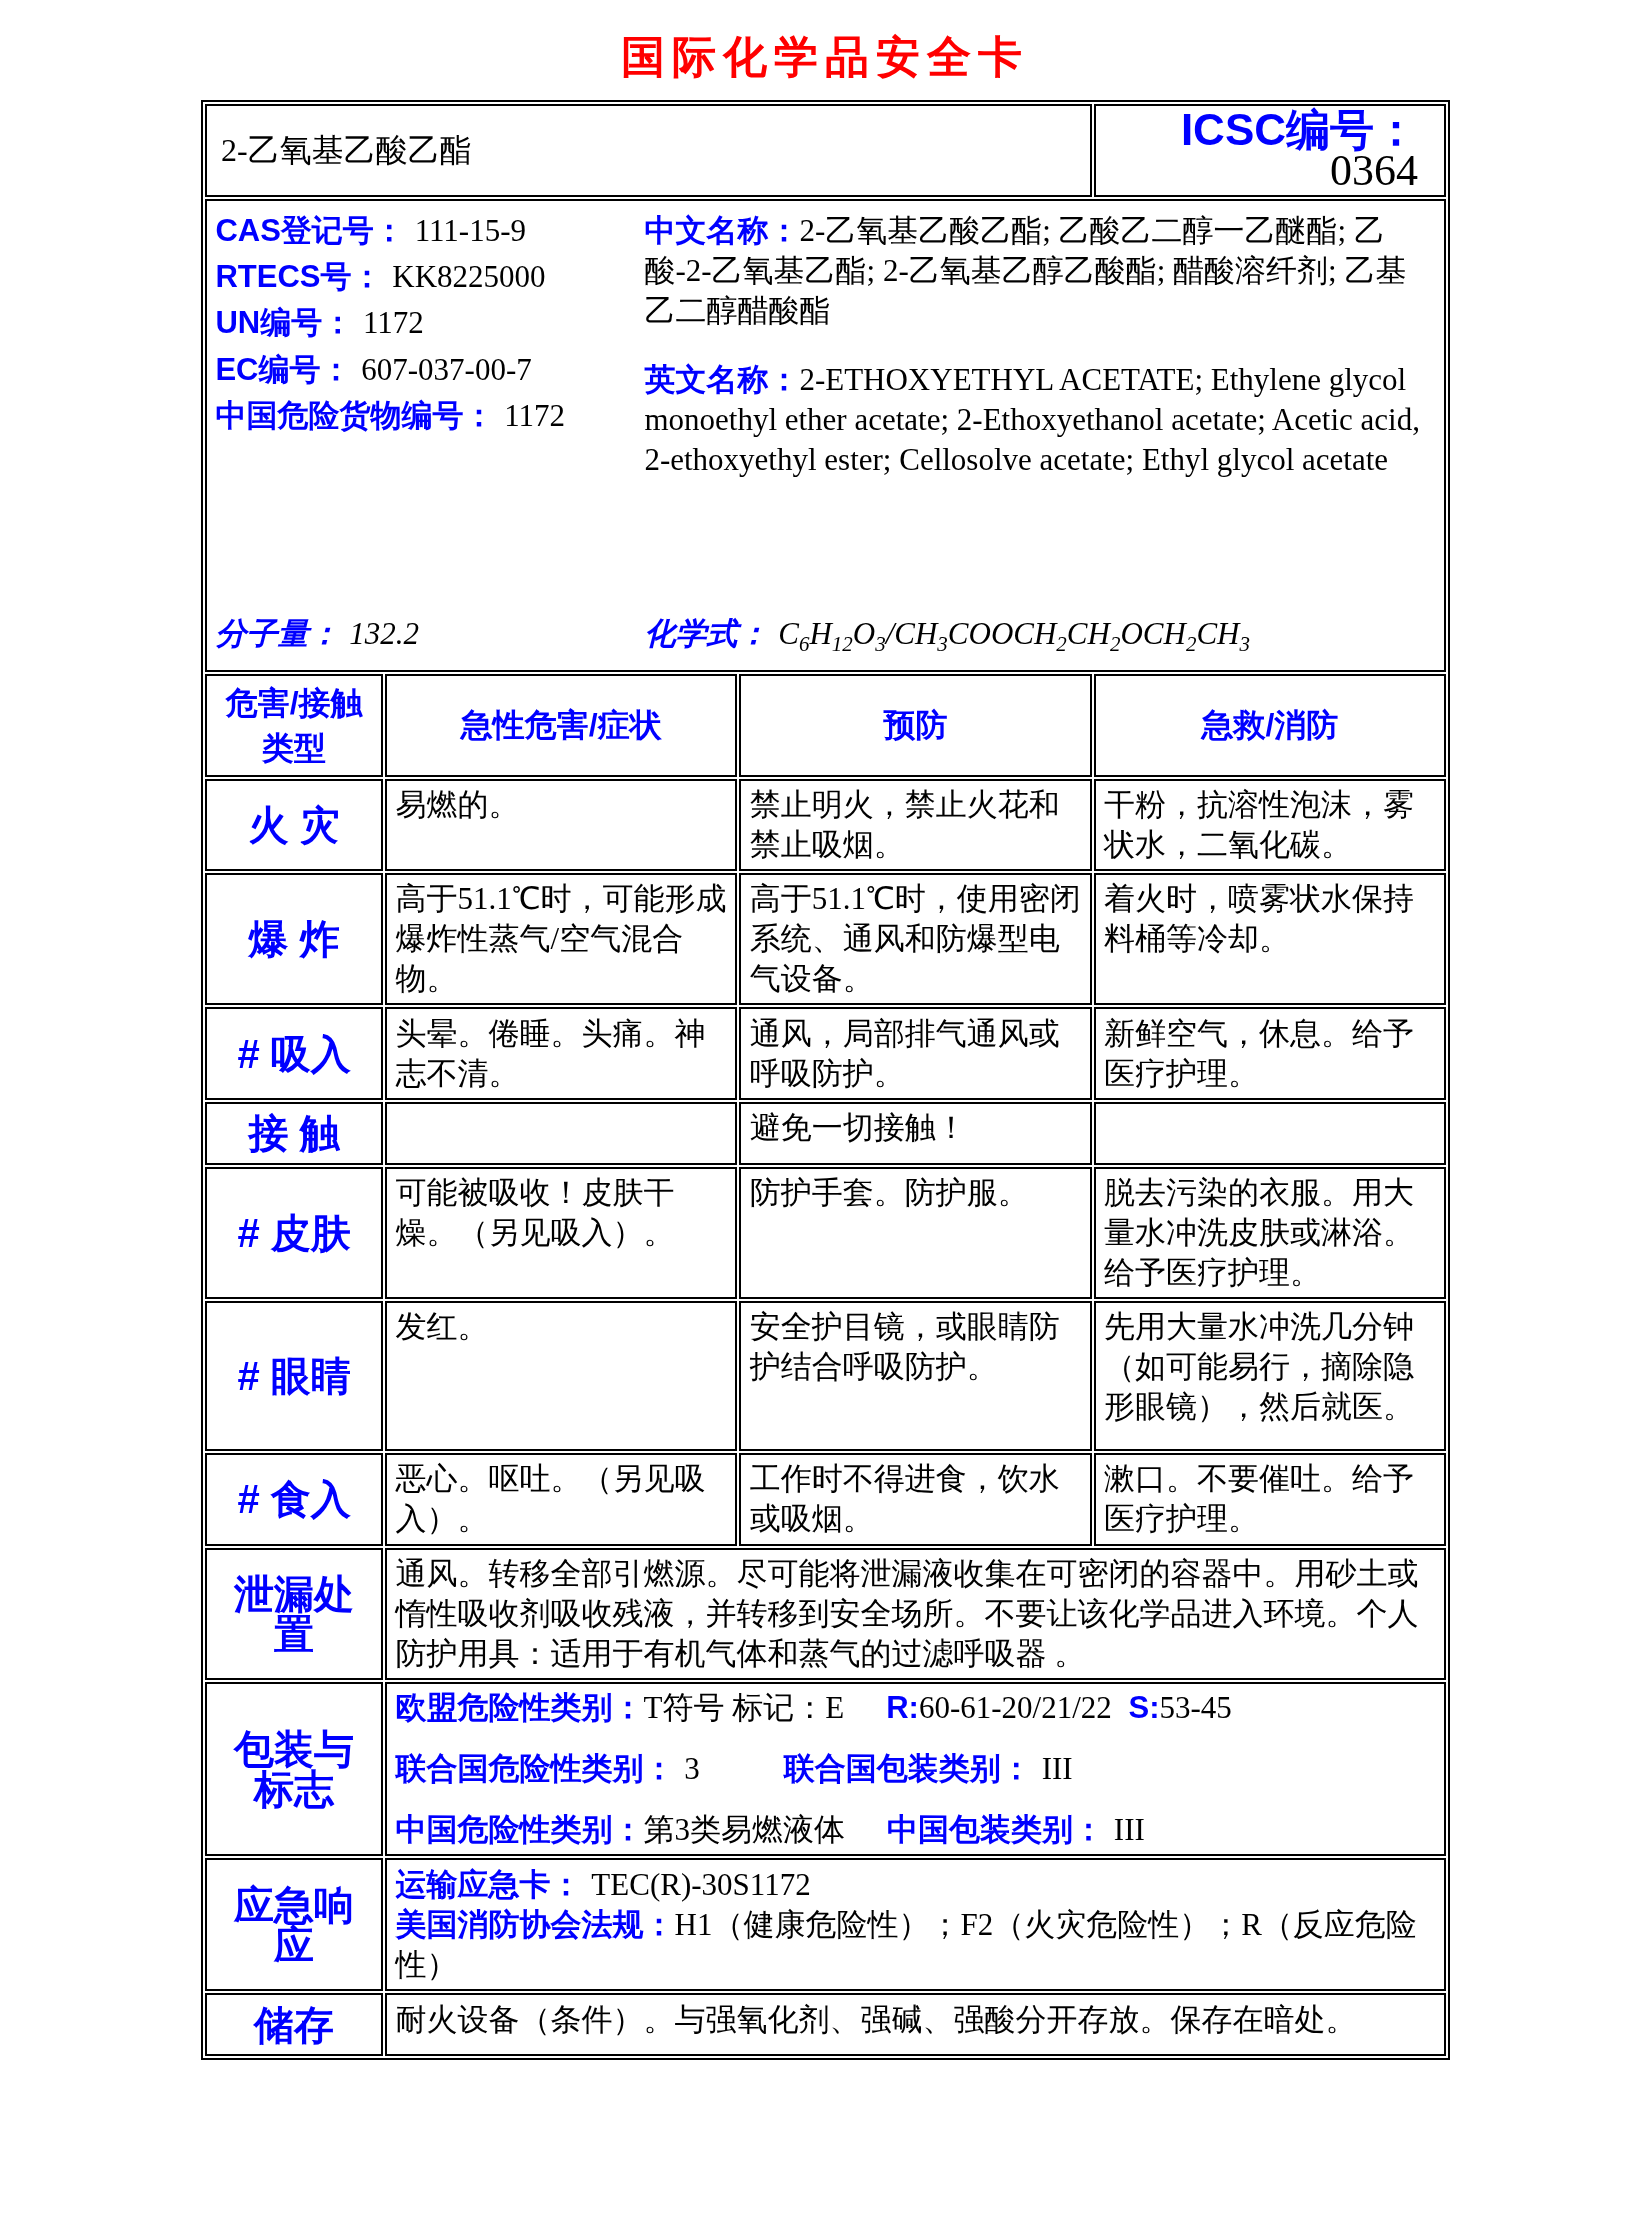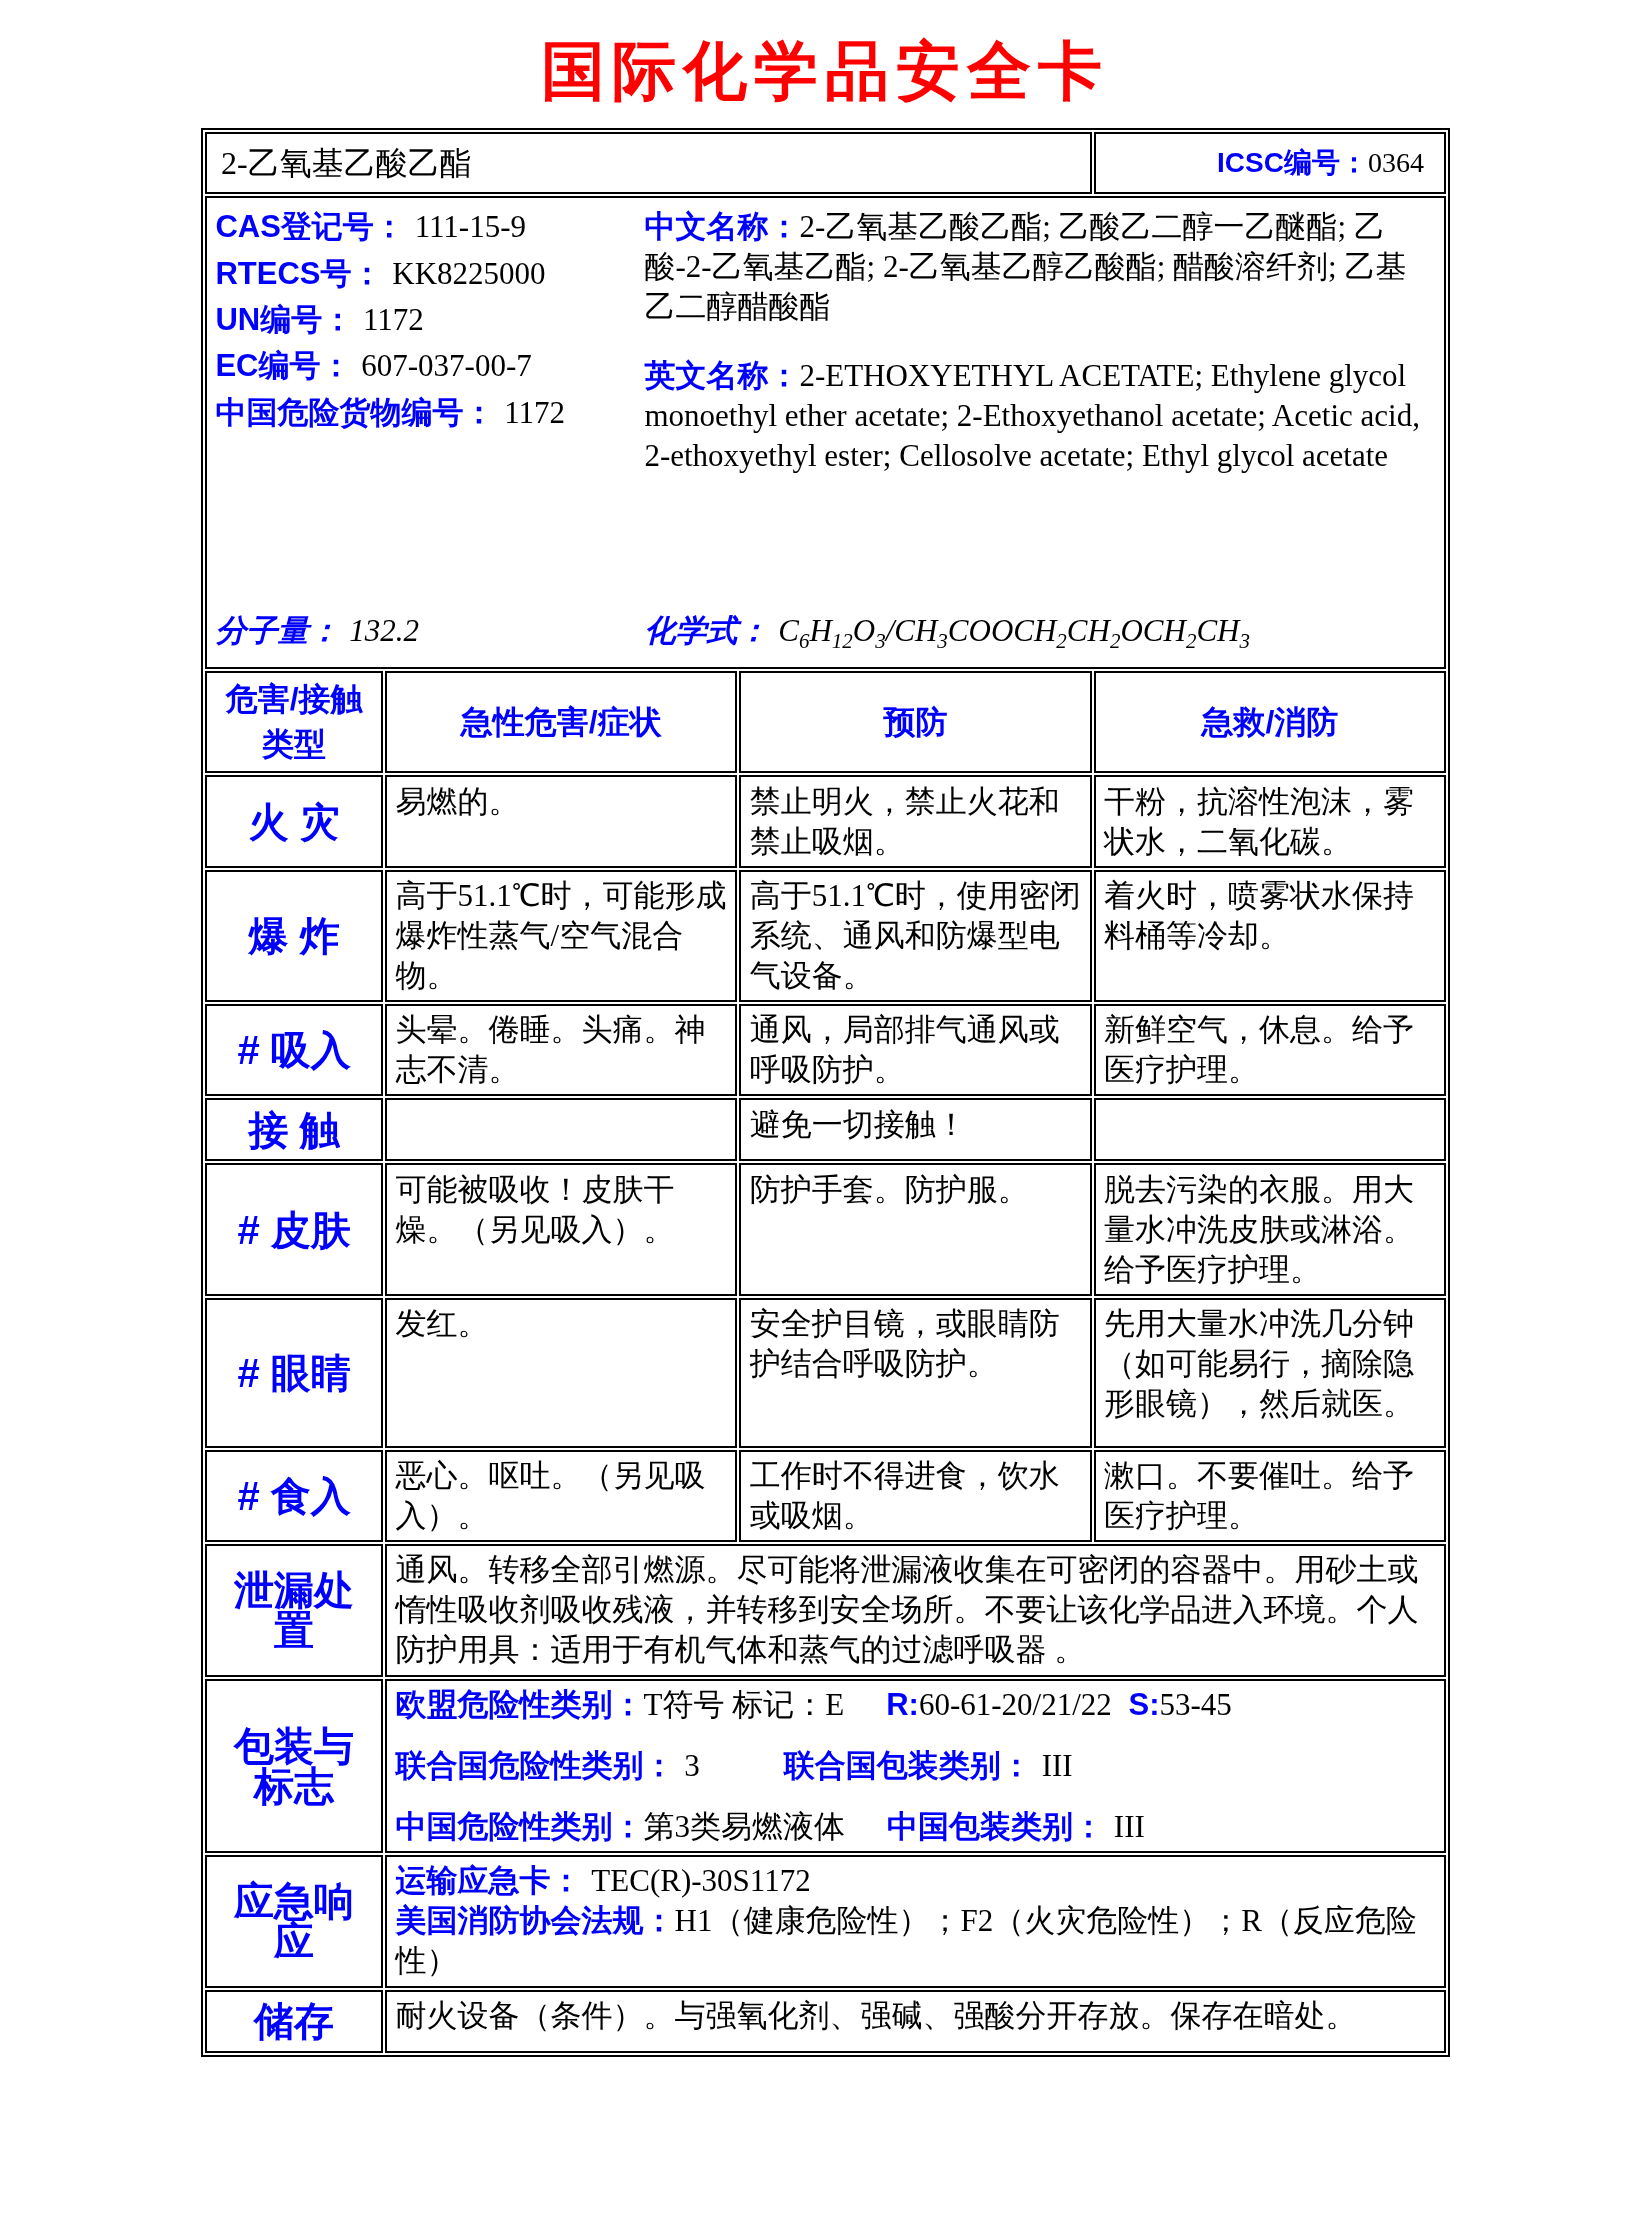--- a/index.html
+++ b/index.html
@@ -4,21 +4,21 @@
 <style>
   html,body{margin:0;padding:0;background:#ffffff;}
   body{
     width:1650px;height:2239px;position:relative;
     font-family:"Liberation Serif",serif;color:#000;
     -webkit-font-smoothing:antialiased;
   }
   .page-title{
     padding-top:28px;text-align:center;
     font-family:"Liberation Sans",sans-serif;font-weight:bold;
-    font-size:64px;letter-spacing:7px;color:#ff0000;
+    font-size:44px;letter-spacing:7px;color:#ff0000;
   }
   table.card{
     margin:12.6px 0 0 201px;width:1249px;
     border:2.8px solid #000;border-collapse:separate;border-spacing:2.1px;
     background:#fff;table-layout:fixed;
   }
   td{
     border:2.1px solid #000;vertical-align:top;
     padding:4.2px 8.4px;font-size:31px;line-height:40px;
     overflow:hidden;word-break:break-word;
@@ -28,21 +28,21 @@
   .rowlbl{
     text-align:center;vertical-align:middle;color:#0000ff;
     font-family:"Liberation Sans",sans-serif;font-weight:bold;font-size:40px;
   }
   .thead td{
     text-align:center;vertical-align:middle;color:#0000ff;
     font-family:"Liberation Sans",sans-serif;font-weight:bold;font-size:32px;
     line-height:45px;
   }
   .name-cell{font-size:32px;vertical-align:middle;padding-left:14px;}
-  .icsc-cell{text-align:right;vertical-align:middle;padding-right:20px;font-size:28px;}
+  .icsc-cell{text-align:right;vertical-align:middle;padding-right:26px;font-size:44px;}
   .info-cell{height:461px;}
   .info-wrap{display:flex;flex-direction:column;justify-content:space-between;height:452px;}
   .info-top{display:flex;flex-direction:row;}
   .ids{width:429px;flex:none;padding-top:5.6px;}
   .ids .idline{margin-bottom:6.3px;}
   .names{flex:1;padding-top:5.6px;}
   .cn-names{margin:0 0 29px 0;}
   .en-names{margin:0;}
   .mol-row{display:flex;flex-direction:row;align-items:center;padding-bottom:2.8px;font-style:italic;}
   .mol-left{width:429px;flex:none;}

